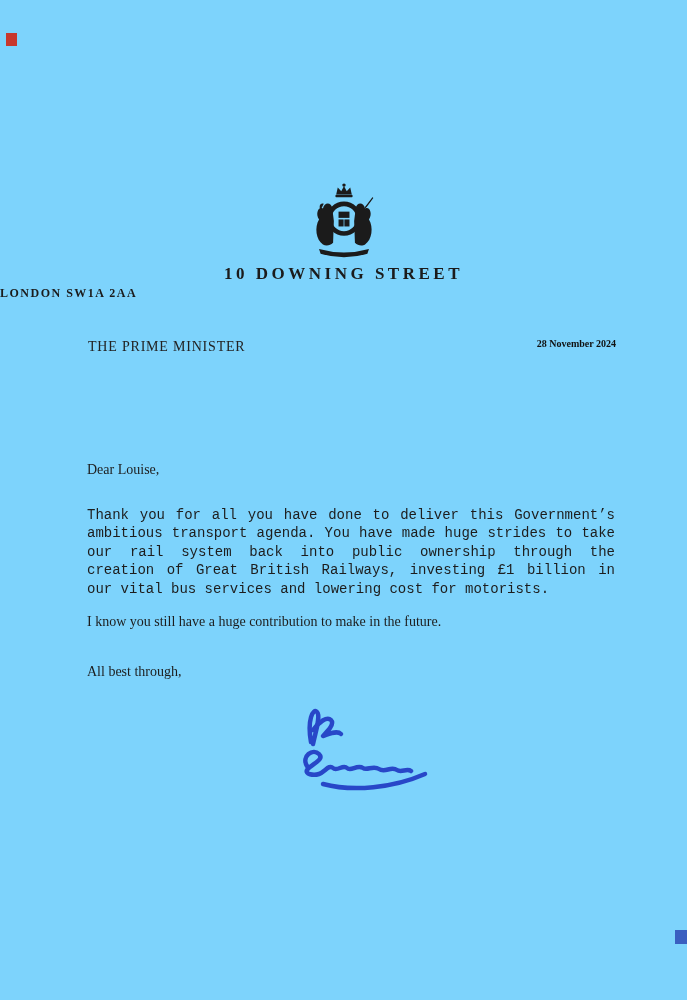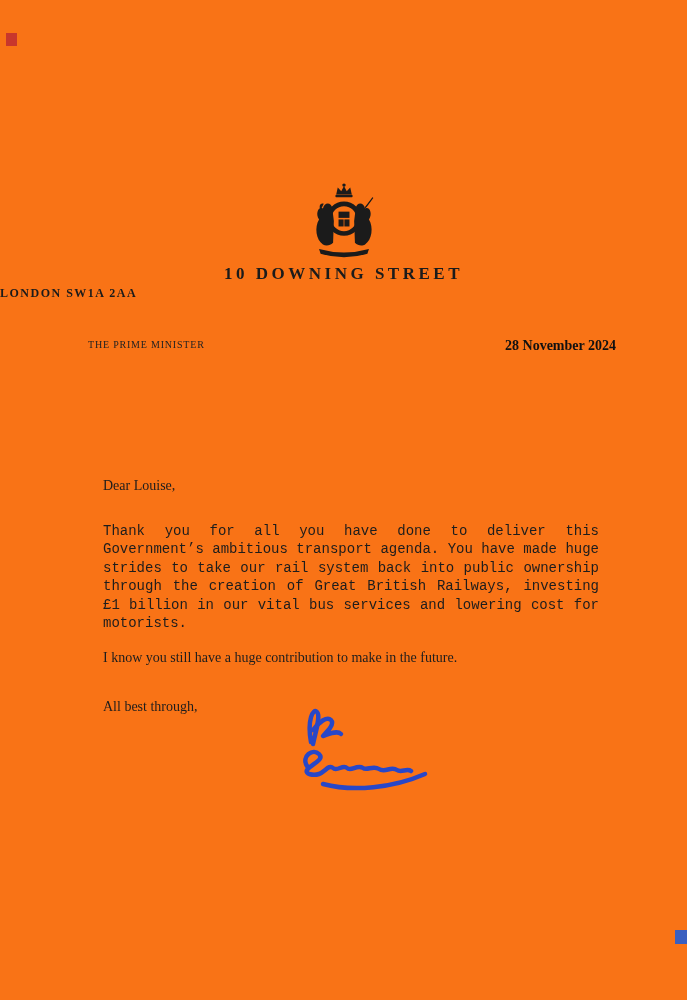--- a/index.html
+++ b/index.html
@@ -1,21 +1,21 @@
 <!DOCTYPE html>
 <html><head>
 <meta charset="utf-8">
 <style>
   html, body { margin: 0; padding: 0; background: #e9e9e9; }
   .page {
     position: relative;
     width: 687px;
     height: 1000px;
     margin: 0 auto;
-    background: #f97316;
+    background: #7dd3fc;
     overflow: hidden;
     font-family: "Liberation Serif", serif;
     color: #1c1c1c;
   }
 
   
   .artifact { position: absolute; }
   .artifact.red  { left: 6px;  top: 33px;  width: 11px; height: 13px; }
   .artifact.blue { left: 675px; top: 930px; width: 12px; height: 14px; }
 
@@ -47,44 +47,44 @@
     font-weight: 700;
     letter-spacing: 1.5px;
     color: #1b1b1b;
   }
 
   
   .sender-title {
     position: absolute;
     left: 88px;
     top: 339px;
-    font-size: 10px;
+    font-size: 14px;
     letter-spacing: 0.8px;
     color: #222;
   }
   .letter-date {
     position: absolute;
     right: 71px;
     top: 338px;
-    font-size: 14px;
+    font-size: 10px;
     font-weight: 700;
     color: #111;
   }
 
   
   .letter-body {
     position: absolute;
     left: 87px;
     top: 461px;
     width: 528px;
     font-size: 14px;
     line-height: 18.5px;
     color: #1d1d1d;
   }
-  .letter-body p { margin: 16px; }
+  .letter-body p { margin: 0; }
   .salutation { margin-bottom: 26px !important; }
   .para-1 { margin-bottom: 15px !important; text-align: justify; font-family: Liberation Mono, monospace; }
   .para-2 { margin-bottom: 31px !important; }
 
   
   .signature {
     position: absolute;
     left: 293px;
     top: 700px;
     width: 160px;

